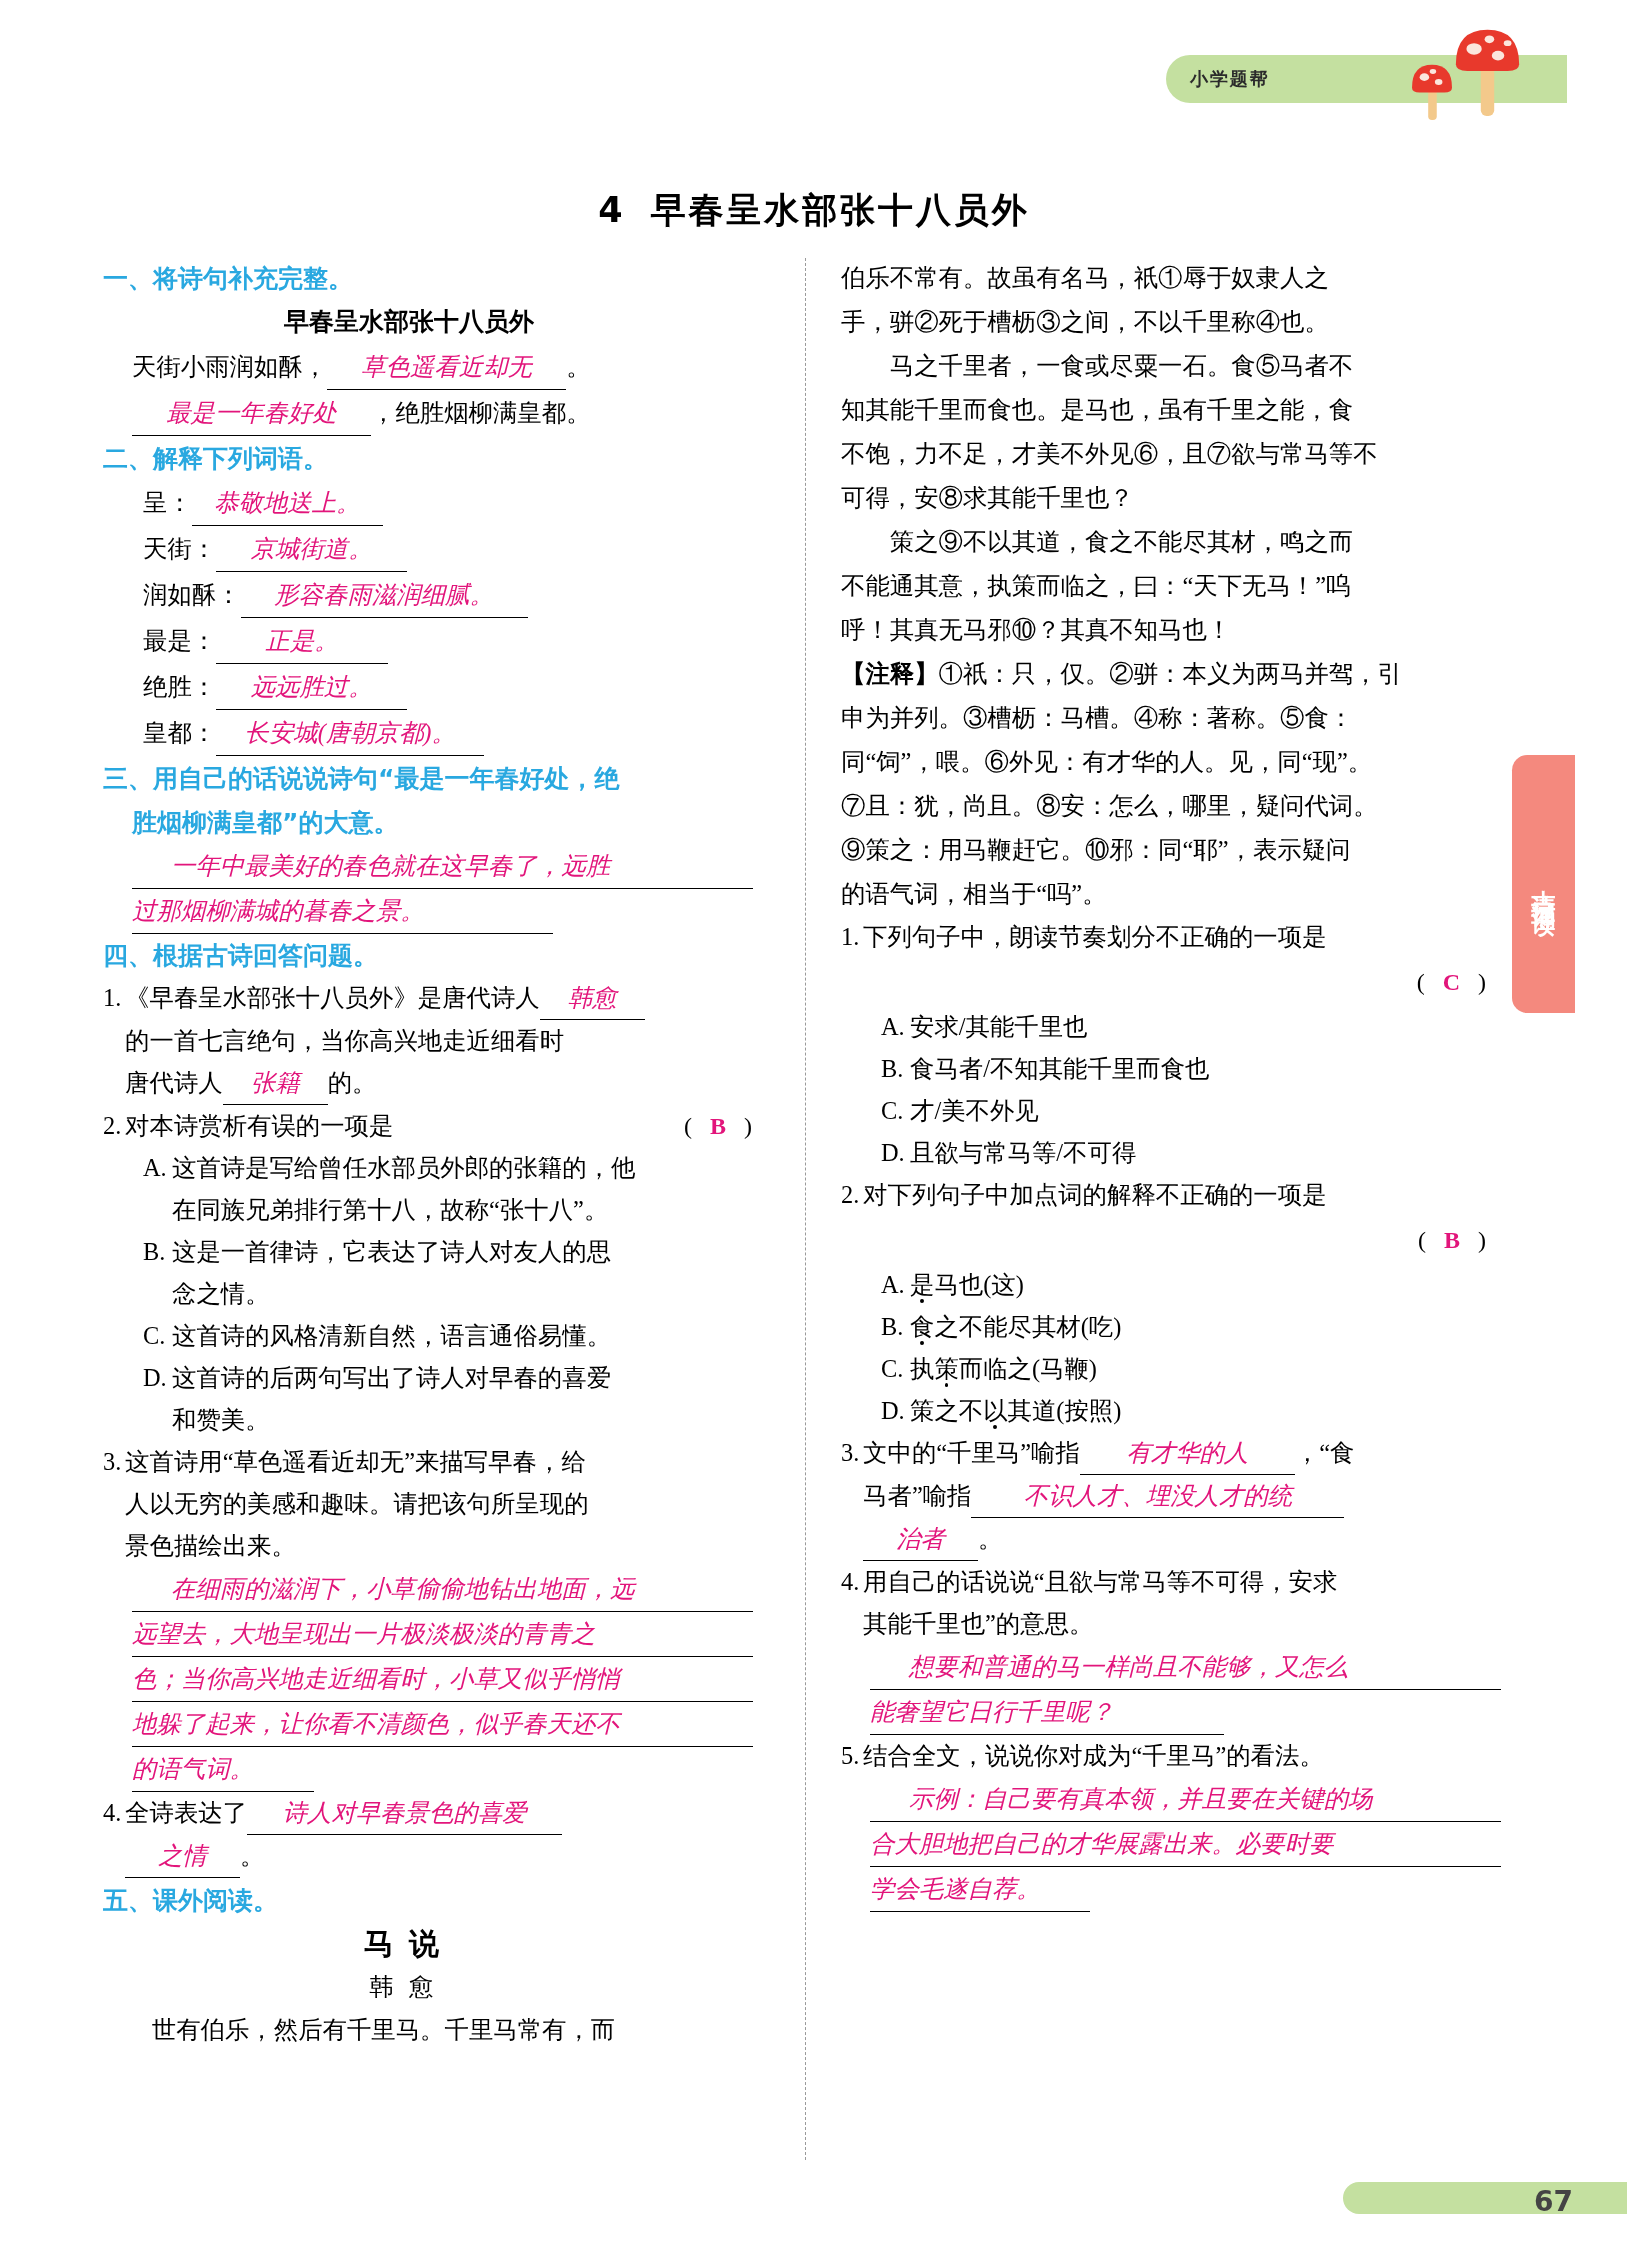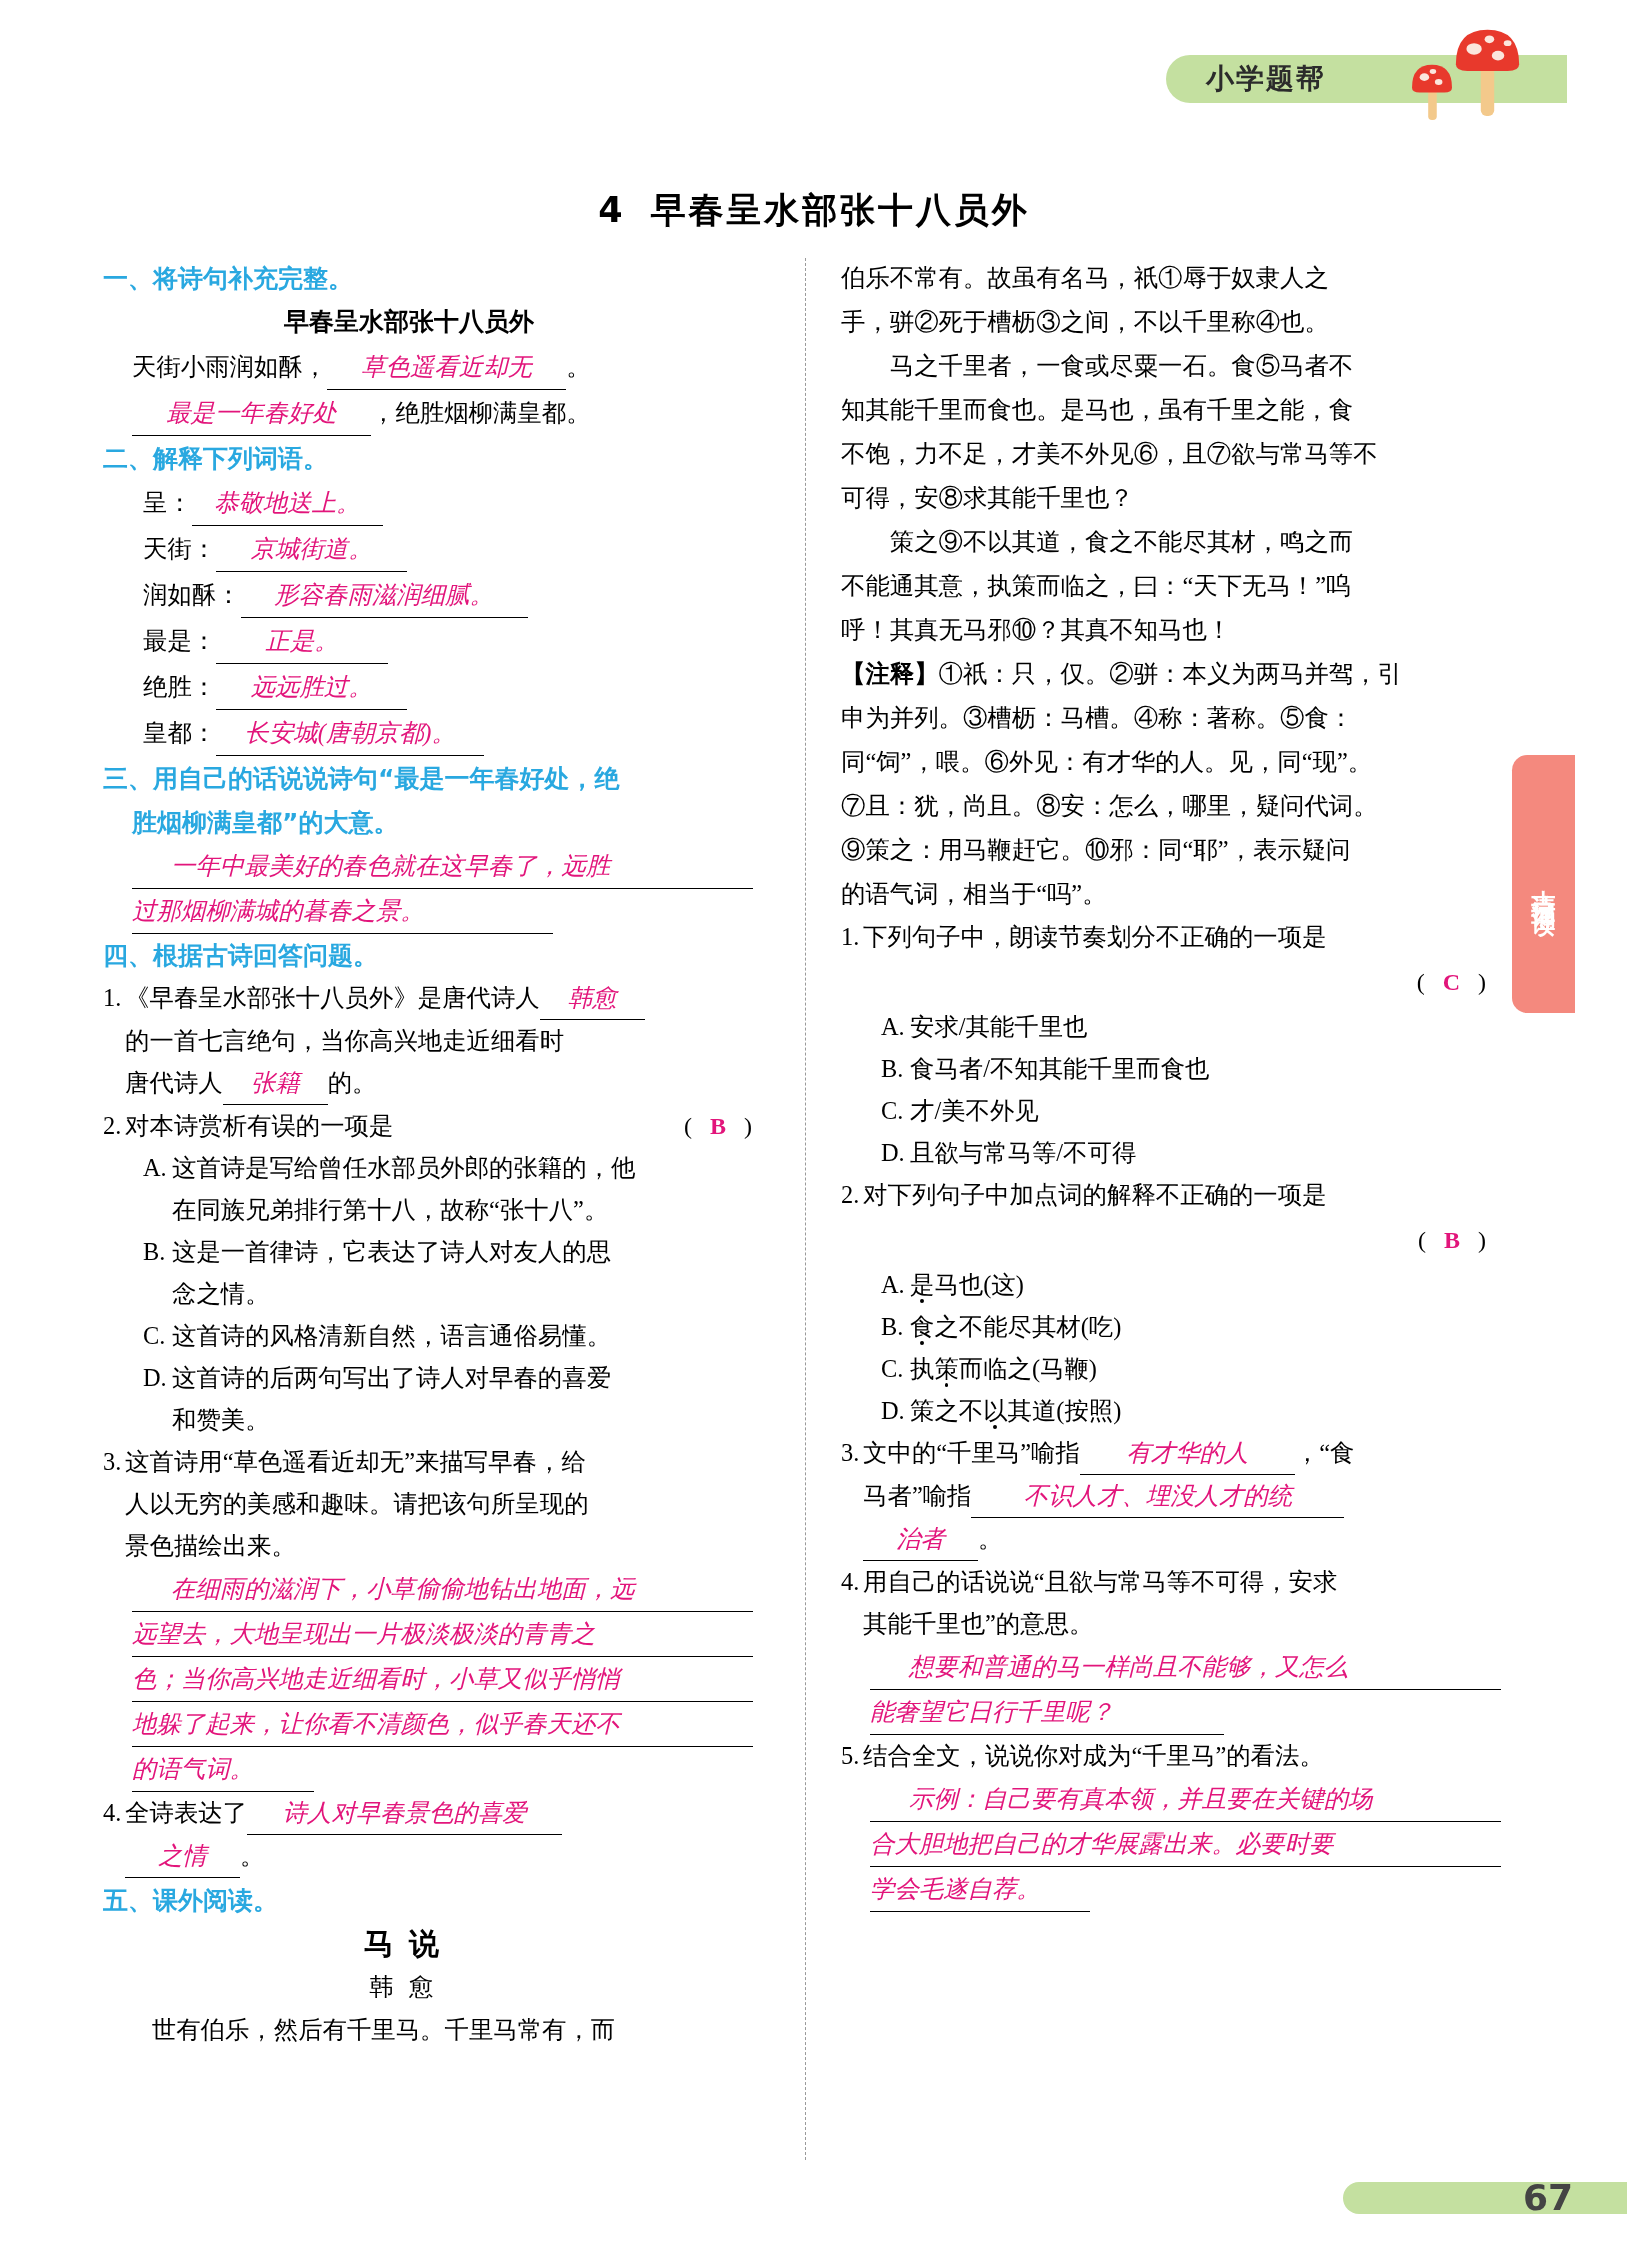--- a/index.html
+++ b/index.html
@@ -15,22 +15,22 @@
   
   .header-banner {
     position: absolute; top: 55px; left: 1166px;
     width: 401px; height: 48px;
     background: #c4e0a0;
     border-radius: 24px 0 0 24px;
     display: flex; align-items: center;
   }
   .header-title {
     font-family: "DejaVu Sans", sans-serif;
-    font-size: 28px; font-weight: bold; color: #2b2b2b;
-    margin-left: 40px; letter-spacing: 1.9px;
+    font-size: 18px; font-weight: bold; color: #2b2b2b;
+    margin-left: 24px; letter-spacing: 1.9px;
   }
   .mushroom-big {
     position: absolute; left: 287px; top: -31px;
     width: 69px; height: 92px;
   }
   .mushroom-small {
     position: absolute; left: 244px; top: 5.7px;
     width: 44px; height: 59px;
   }
 
@@ -62,21 +62,21 @@
   
   .footer-bar {
     position: absolute; bottom: 46px; left: 1343px;
     width: 285px; height: 32.5px;
     background: #c4e0a0;
     border-radius: 16.3px 0 0 16.3px;
   }
   .page-number {
     position: absolute; bottom: 42px; right: 55px;
     font-family: "DejaVu Sans", sans-serif;
-    font-size: 36px; font-weight: bold; color: #444;
+    font-size: 28px; font-weight: bold; color: #444;
   }
 
   
   .col {
     position: absolute; top: 256px;
     font-size: 24.4px; line-height: 43px; color: #000;
   }
   .col-left  { left: 103px;  width: 650px; }
   .col-right { left: 841px;  width: 660px; }
   .col-divider {

